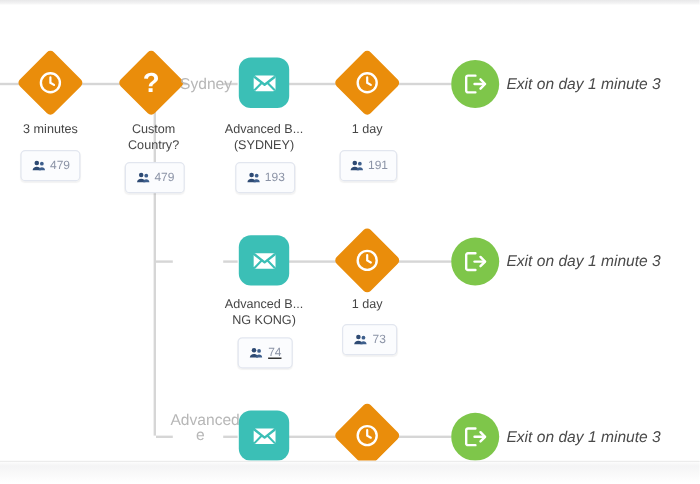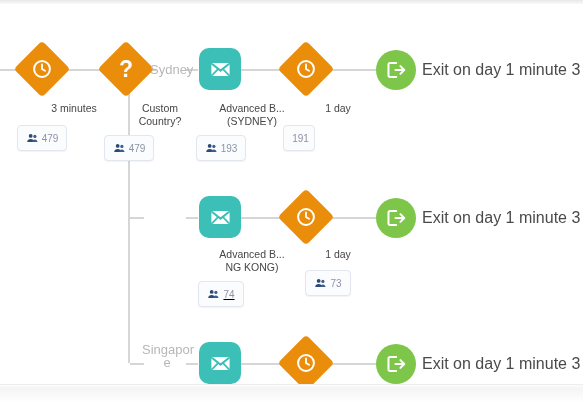--- a/index.html
+++ b/index.html
@@ -57,30 +57,29 @@
   .exitcircle{
     position:absolute;width:40px;height:40px;border-radius:50%;
     background:#7ec64a;display:flex;align-items:center;justify-content:center;
   }
 
   
   .nodelabel{
     position:absolute;text-align:center;
     font-size:10.5px;color:#464646;line-height:13px;
     white-space:pre-line;
-    padding-left:32px;
   }
   .branchlabel{
     position:absolute;text-align:center;
     font-size:13px;color:#b7b7b7;line-height:13px;
     white-space:pre-line;
   }
   .exitlabel{
-    position:absolute;font-size:16px;color:#4a4a4a;
-    white-space:nowrap;line-height:13px;
+    position:absolute;font-size:13px;color:#4a4a4a;
+    white-space:nowrap;line-height:13px;font-style:italic;
   }
 
   
   .badge{
     position:absolute;
     background:#fbfcfe;border:1px solid #e2e6ef;border-radius:4px;
     box-shadow:0 1px 1px rgba(0,0,0,0.05);
     display:flex;align-items:center;justify-content:center;gap:3px;
     padding:0 6px;height:26px;box-sizing:border-box;
     z-index:3;
@@ -178,21 +177,21 @@
   <div class="diamond-wrap node" style="left:286px;top:45px;">
     <div class="diamond"></div>
     <div class="diamond-inner">
       <svg width="20" height="20" viewBox="0 0 24 24">
         <circle cx="12" cy="12" r="9.5" fill="none" stroke="#ffffff" stroke-width="2.4"></circle>
         <path d="M12 6.6 L12 12 L15.6 14.1" fill="none" stroke="#ffffff" stroke-width="2.2" stroke-linecap="round"></path>
       </svg>
     </div>
   </div>
   <div class="nodelabel" style="left:264px;top:98px;width:84px;">1 day</div>
-  <div class="badge" style="left:283px;top:121px;width:32px;">
+  <div class="badge" style="left:283px;top:121px;width:48px;">
     <svg width="13" height="13" viewBox="0 0 24 24">
       <circle cx="8.6" cy="7.2" r="3.5" fill="#2e4a73"></circle>
       <path d="M2.2 18.4c0-3.3 2.9-5.4 6.4-5.4s6.4 2.1 6.4 5.4z" fill="#2e4a73"></path>
       <circle cx="16.4" cy="8.2" r="2.9" fill="#3d5e8c"></circle>
       <path d="M11.6 18.4c0-2.8 2.2-4.6 4.8-4.6s4.8 1.8 4.8 4.6z" fill="#3d5e8c"></path>
     </svg>
     <span class="cnt">191</span>
   </div>
 
   <div class="exitcircle" style="left:376px;top:46px;">
@@ -227,40 +226,40 @@
   <div class="diamond-wrap node" style="left:286px;top:193px;">
     <div class="diamond"></div>
     <div class="diamond-inner">
       <svg width="20" height="20" viewBox="0 0 24 24">
         <circle cx="12" cy="12" r="9.5" fill="none" stroke="#ffffff" stroke-width="2.4"></circle>
         <path d="M12 6.6 L12 12 L15.6 14.1" fill="none" stroke="#ffffff" stroke-width="2.2" stroke-linecap="round"></path>
       </svg>
     </div>
   </div>
   <div class="nodelabel" style="left:264px;top:244px;width:84px;">1 day</div>
-  <div class="badge" style="left:285px;top:266px;width:46px;margin-left:20px;">
+  <div class="badge" style="left:285px;top:266px;width:46px;">
     <svg width="13" height="13" viewBox="0 0 24 24">
       <circle cx="8.6" cy="7.2" r="3.5" fill="#2e4a73"></circle>
       <path d="M2.2 18.4c0-3.3 2.9-5.4 6.4-5.4s6.4 2.1 6.4 5.4z" fill="#2e4a73"></path>
       <circle cx="16.4" cy="8.2" r="2.9" fill="#3d5e8c"></circle>
       <path d="M11.6 18.4c0-2.8 2.2-4.6 4.8-4.6s4.8 1.8 4.8 4.6z" fill="#3d5e8c"></path>
     </svg>
     <span class="cnt">73</span>
   </div>
 
   <div class="exitcircle" style="left:376px;top:194px;">
     <svg width="22" height="22" viewBox="0 0 24 24">
       <path d="M12.2 4.4 H5.4 a1.6 1.6 0 0 0 -1.6 1.6 v12 a1.6 1.6 0 0 0 1.6 1.6 h6.8" fill="none" stroke="#ffffff" stroke-width="2.2" stroke-linecap="round" stroke-linejoin="round"></path>
       <path d="M11.4 12 H20.4" fill="none" stroke="#ffffff" stroke-width="2.2" stroke-linecap="round"></path>
       <path d="M16.8 7.8 L21 12 L16.8 16.2" fill="none" stroke="#ffffff" stroke-width="2.2" stroke-linecap="round" stroke-linejoin="round"></path>
     </svg>
   </div>
   <div class="exitlabel" style="left:422px;top:207px;">Exit on day 1 minute 3</div>
 
-  <div class="branchlabel" style="left:142px;top:339px;width:50px;">Singapor
+  <div class="branchlabel" style="left:142px;top:339px;width:50px;">Advanced
 e</div>
 
   <div class="msgbox" style="left:199px;top:338px;">
     <svg width="23" height="23" viewBox="0 0 24 24">
       <rect x="2.5" y="5.2" width="19" height="13.6" rx="2.2" fill="#ffffff"></rect>
       <path d="M3.6 6.6 L12 13.2 L20.4 6.6" fill="none" stroke="#3bbfb6" stroke-width="2.1" stroke-linecap="round" stroke-linejoin="round"></path>
       <path d="M3.6 17.6 L9.4 11.6 M20.4 17.6 L14.6 11.6" fill="none" stroke="#3bbfb6" stroke-width="1.8" stroke-linecap="round"></path>
     </svg>
   </div>
 

